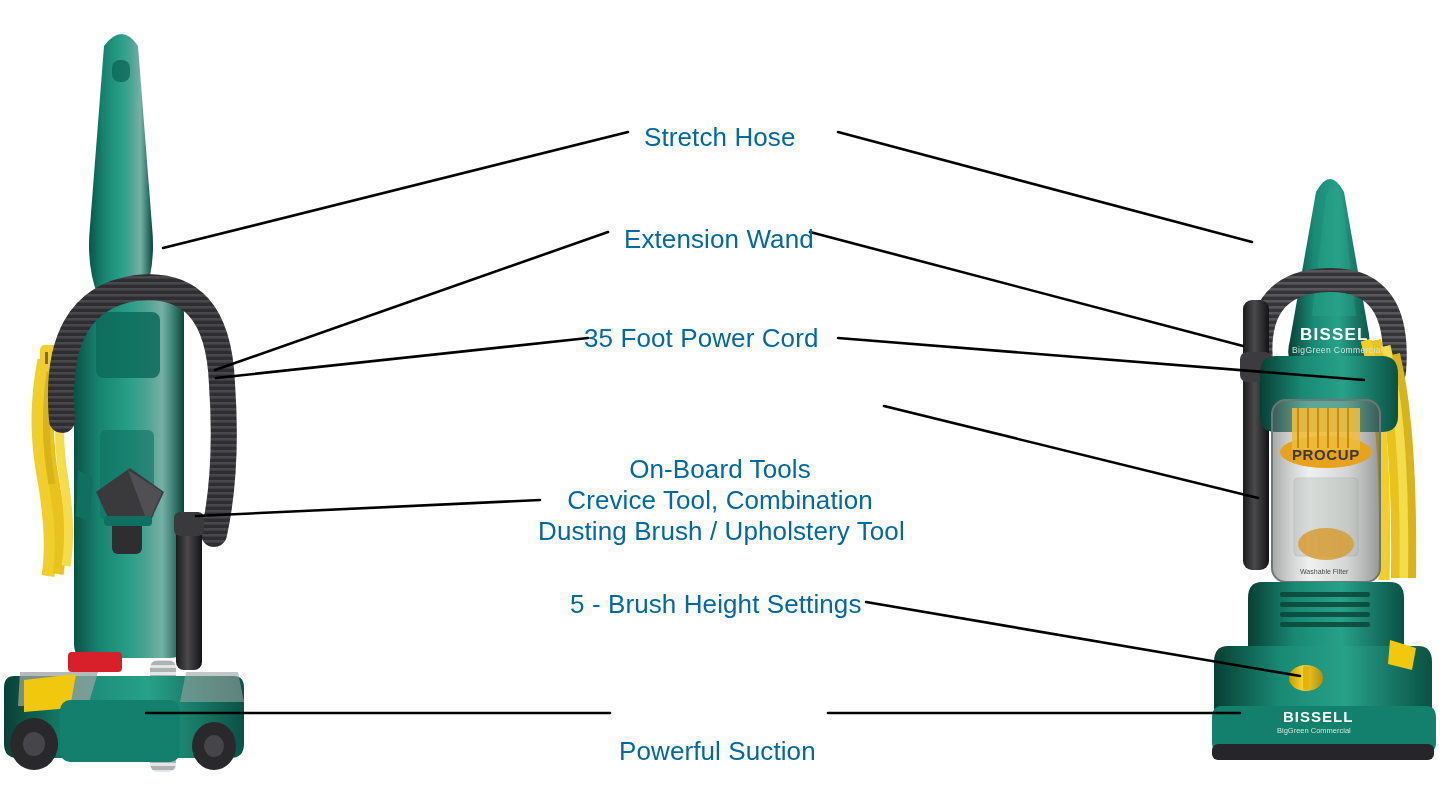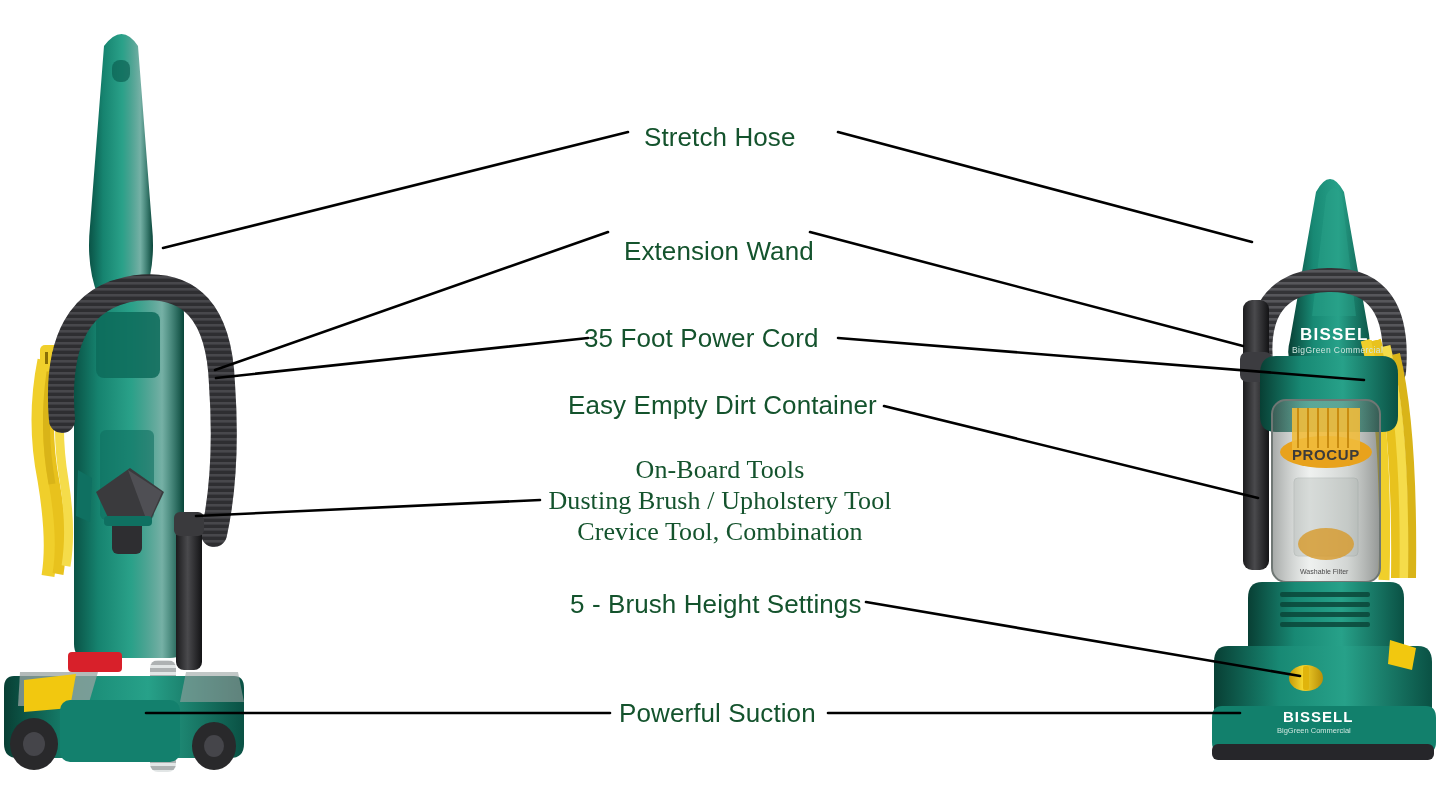--- a/index.html
+++ b/index.html
@@ -1,29 +1,29 @@
 <!DOCTYPE html>
 <html><head>
 <meta charset="utf-8">
 <style>
   html,body{margin:0;padding:0;background:#ffffff;}
   body{width:1445px;height:800px;overflow:hidden;
        font-family:"Liberation Sans","DejaVu Sans",sans-serif;color:#111;}
   #stage{position:relative;width:1445px;height:800px;background:#fff;}
   #art{position:absolute;left:0;top:0;width:1445px;height:800px;}
-  .callout{position:absolute;font-size:26px;line-height:31px;color:#14532d;
+  .callout{position:absolute;font-size:26px;line-height:31px;color:#0369a1;
            white-space:nowrap;letter-spacing:0.1px;}
   .c-stretch{left:644px;top:122px;}
-  .c-wand{left:624px;top:236px;}
+  .c-wand{left:624px;top:224px;}
   .c-cord{left:584px;top:323px;}
   .c-dirt{left:568px;top:390px;}
   .c-tools{left:538px;top:454px;text-align:center;width:364px;}
   .c-brush{left:570px;top:589px;text-align:right;}
-  .c-suction{left:619px;top:698px;}
-  .tools-line{display:block;font-family:Liberation Serif, serif;}
+  .c-suction{left:619px;top:736px;}
+  .tools-line{display:block;}
 </style>
 </head>
 <body>
 
 <div id="stage">
 
   <svg id="art" viewBox="0 0 1445 800">
     <defs>
       <linearGradient id="tealG" x1="0" y1="0" x2="1" y2="0">
         <stop offset="0%" stop-color="#0a5346"></stop>
@@ -192,25 +192,24 @@
       <line x1="828" y1="713" x2="1240" y2="713"></line>
     </g>
   </svg>
 
   <div class="callout c-stretch">Stretch Hose</div>
 
   <div class="callout c-wand">Extension Wand</div>
 
   <div class="callout c-cord">35 Foot Power Cord</div>
 
-  <div class="callout c-dirt">Easy Empty Dirt Container</div>
 
   <div class="callout c-tools">
     <span class="tools-line">On-Board Tools</span>
+    <span class="tools-line">Crevice Tool, Combination</span>
     <span class="tools-line">Dusting Brush / Upholstery Tool</span>
-    <span class="tools-line">Crevice Tool, Combination</span>
   </div>
 
   <div class="callout c-brush">5 - Brush Height Settings</div>
 
   <div class="callout c-suction">Powerful Suction</div>
 
 </div>
 
 </body></html>

